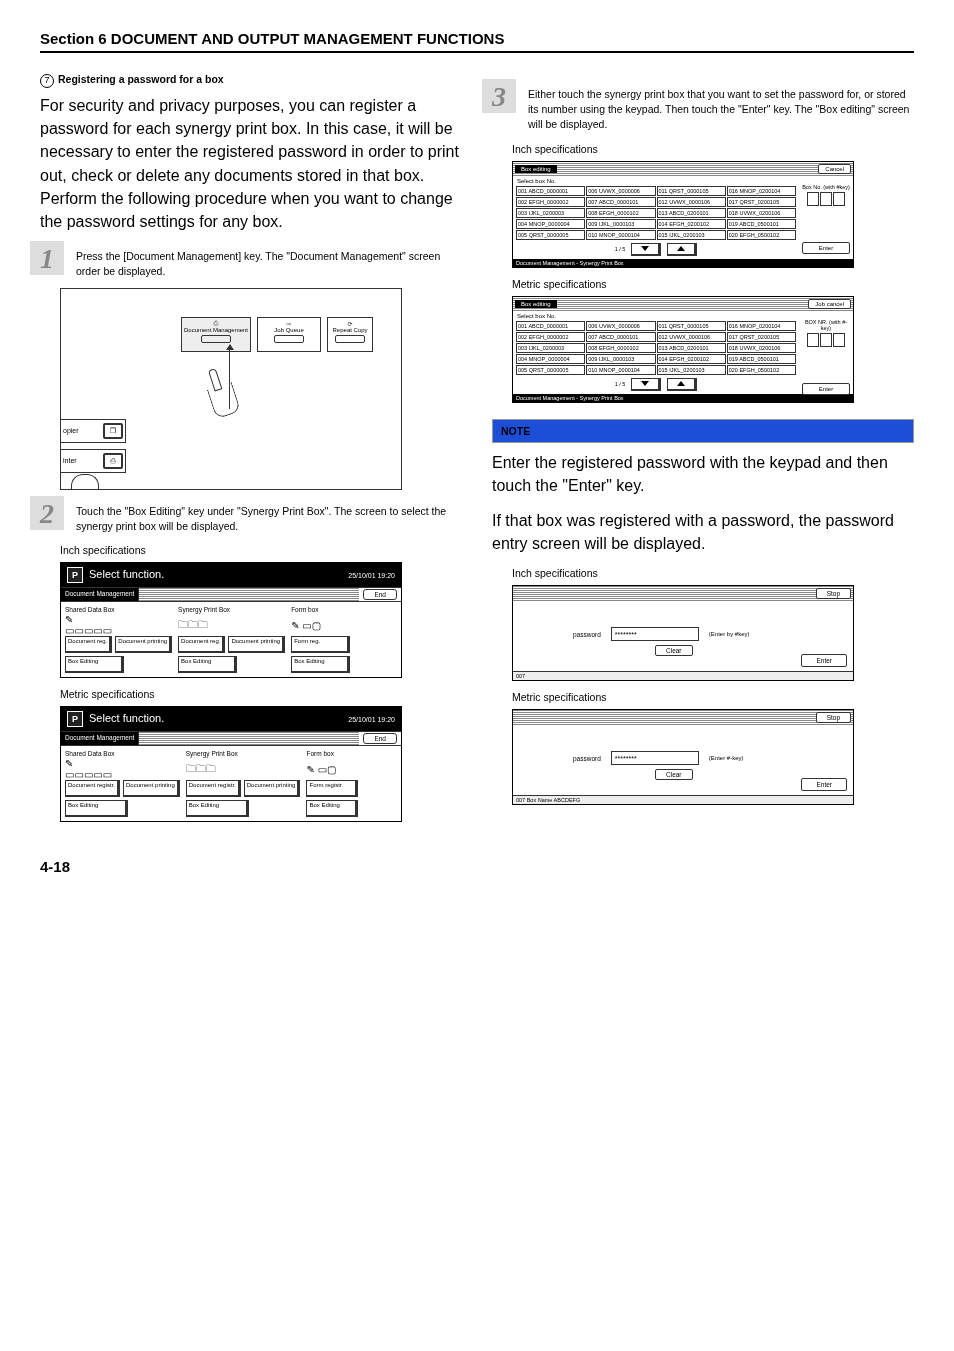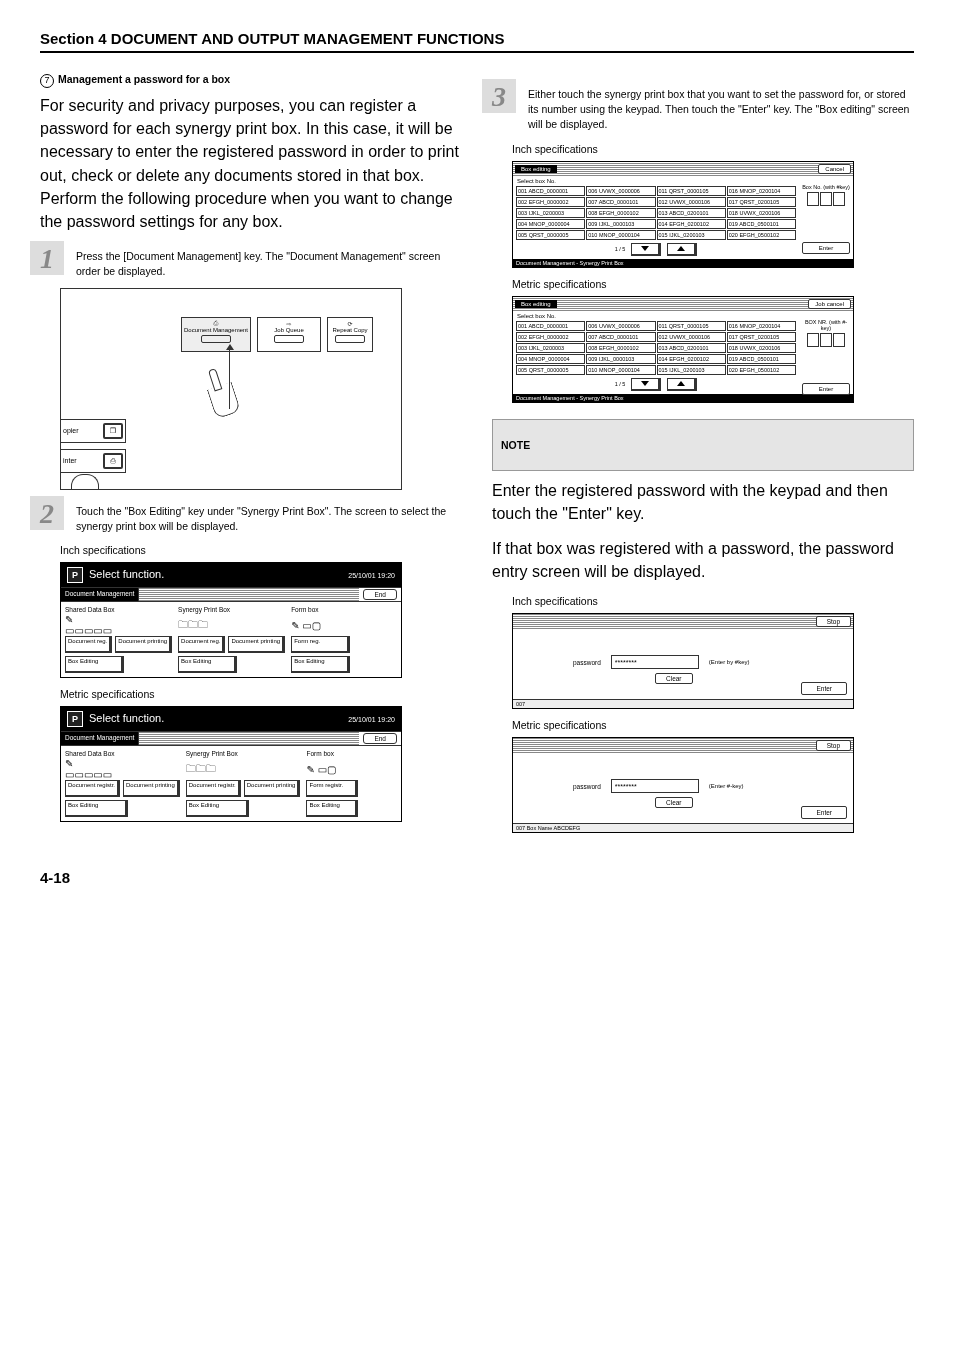--- a/index.html
+++ b/index.html
@@ -76,23 +76,23 @@
   .step-text {
     font-size: 10.5px;
     line-height: 1.45;
     padding-top: 4px;
   }
   .spec-label {
     font-size: 10.5px;
     margin: 10px 0 6px 20px;
   }
   .note-box {
-    background: #e5e5e5;
+    background: #1d4ed8;
     border: 1px solid #999;
-    padding: 19px 8px;
+    padding: 5px 8px;
     font-weight: bold;
     font-size: 10.5px;
     margin: 16px 0 8px 0;
     display: block;
   }
   .page-num {
     font-size: 15px;
     font-weight: bold;
     margin-top: 30px;
   }
@@ -363,28 +363,28 @@
 
   .iconP {
     display:inline-flex;width:14px;height:14px;border:1px solid #fff;
     align-items:center;justify-content:center;font-weight:bold;font-size:9px;
     background:#222;margin-right:6px;
   }
 </style>
 </head>
 <body>
 
-<div class="section-title">Section 4  DOCUMENT AND OUTPUT MANAGEMENT FUNCTIONS</div>
+<div class="section-title">Section 6  DOCUMENT AND OUTPUT MANAGEMENT FUNCTIONS</div>
 
 <div class="columns">
 
   <div class="col">
 
     <div class="sub-heading">
-      <span class="circled">7</span><span>Management a password for a box</span>
+      <span class="circled">7</span><span>Registering a password for a box</span>
     </div>
     <div class="body-text">For security and privacy purposes, you can register a password for each synergy print box. In this case, it will be necessary to enter the registered password in order to print out, check or delete any documents stored in that box. Perform the following procedure when you want to change the password settings for any box.</div>
 
     <div class="step">
       <div class="step-num">1</div>
       <div class="step-text">Press the [Document Management] key. The "Document Management" screen order be displayed.</div>
     </div>
 
     <div class="panel-illus">
       <div class="panel-top">

